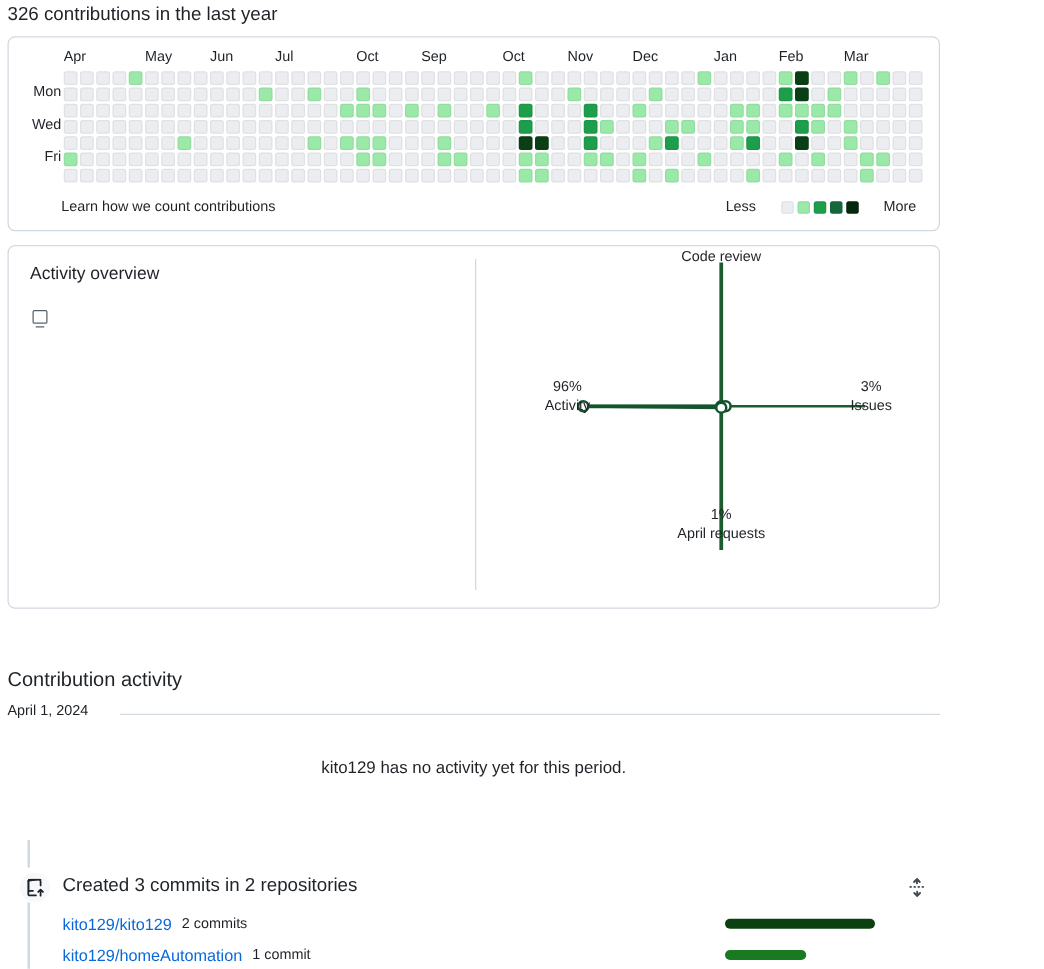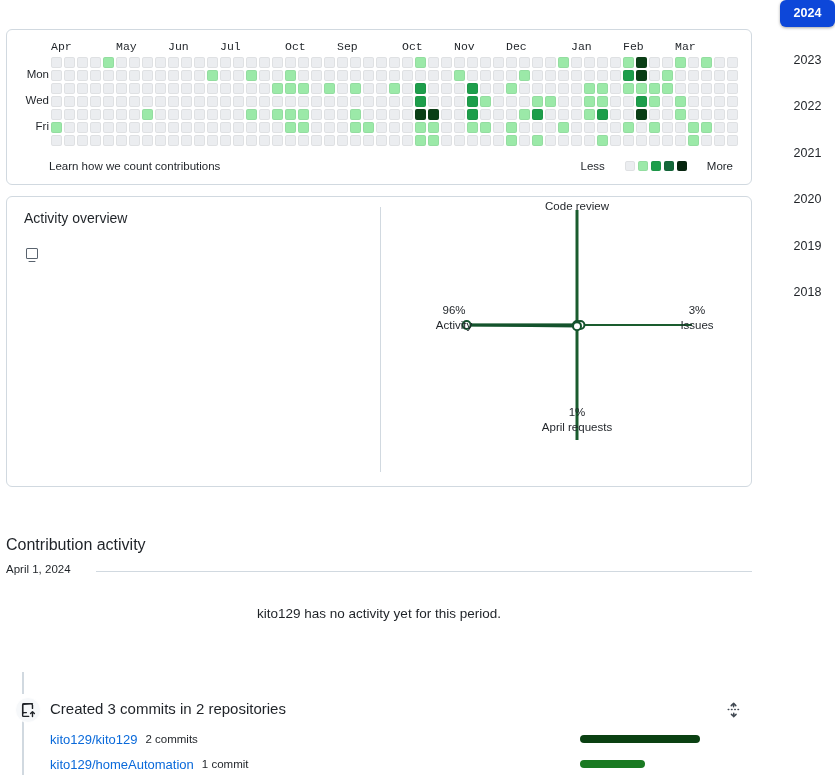--- a/index.html
+++ b/index.html
@@ -53,21 +53,21 @@
     border-radius: 6px;
     background: #ffffff;
   }
   .calendar-card { left: 6px; top: 29px; width: 746px; height: 156px; }
 
   .cal-inner { position: relative; width: 100%; height: 100%; }
 
   .month-row { position: absolute; left: 0; top: 10px; width: 100%; height: 14px; }
   .month-lbl {
     position: absolute; top: 0;
-    font-size: 11.5px; color: #1f2328; white-space: nowrap; font-family: Liberation Mono, monospace;
+    font-size: 11.5px; color: #1f2328; white-space: nowrap;
   }
 
   .day-lbl {
     position: absolute; left: 10px;
     font-size: 11.5px; color: #1f2328; white-space: nowrap;
     text-align: right; width: 32px;
   }
 
   .grid-wrap { position: absolute; left: 44px; top: 27px; }
   .col { display: inline-block; vertical-align: top; margin-right: 2px; }
@@ -168,30 +168,22 @@
   .tl-count { font-size: 11.5px; color: #1f2328; margin-left: 8px; }
   .tl-bar {
     position: absolute; left: 530px; height: 8px; border-radius: 5px;
   }
 </style>
 </head>
 <body>
 
 <div id="root">
 
-
-  <div class="year-rail" id="year-rail">
-      <button class="year-btn selected" style="background: rgb(13, 71, 217);">2024</button>
-      <button class="year-btn">2023</button>
-      <button class="year-btn">2022</button>
-      <button class="year-btn">2021</button>
-      <button class="year-btn">2020</button>
-      <button class="year-btn">2019</button>
-      <button class="year-btn">2018</button>
-    </div>
+  <h2 class="contrib-title">326 contributions in the last year</h2>
+
 
   <div class="card calendar-card">
     <div class="cal-inner">
       <div class="month-row" id="month-row">
           <span class="month-lbl" style="left: 44px;">Apr</span>
           <span class="month-lbl" style="left: 109px;">May</span>
           <span class="month-lbl" style="left: 161px;">Jun</span>
           <span class="month-lbl" style="left: 213px;">Jul</span>
           <span class="month-lbl" style="left: 278px;">Oct</span>
           <span class="month-lbl" style="left: 330px;">Sep</span>

